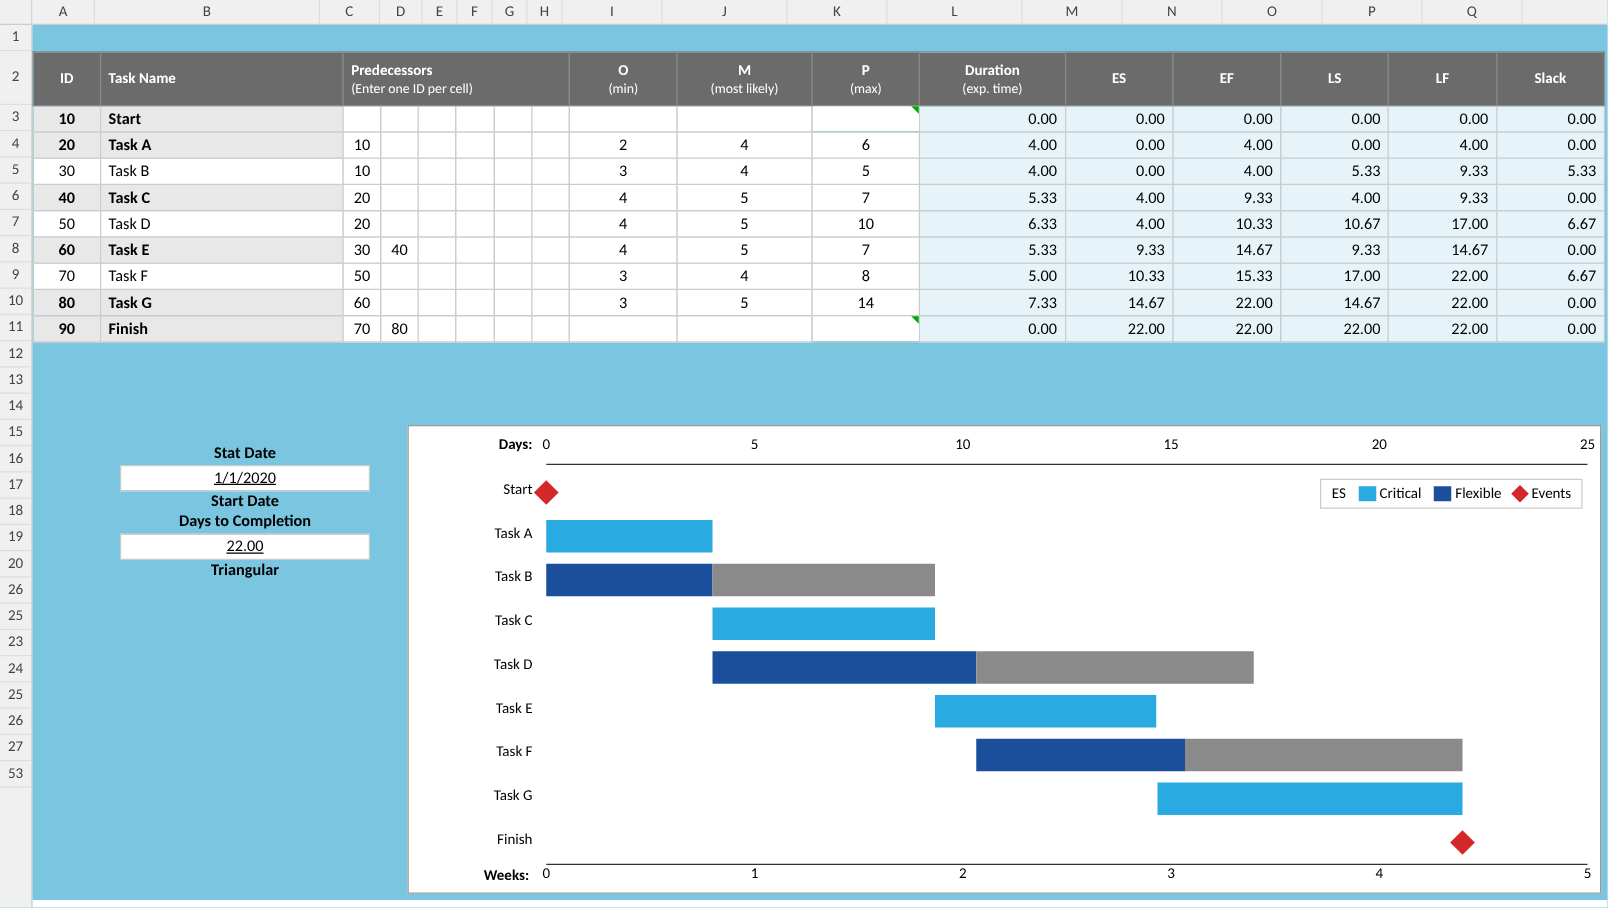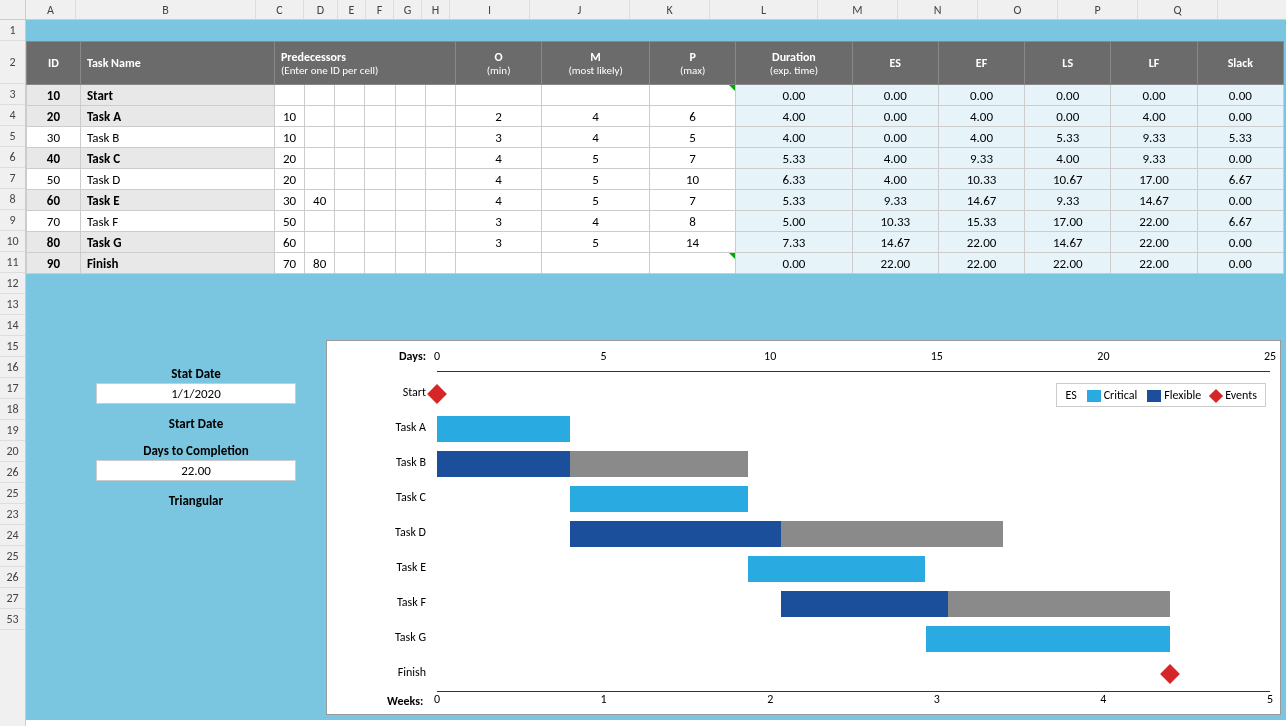--- a/index.html
+++ b/index.html
@@ -15,26 +15,26 @@
   
   .content { position: relative; }
   .bluebox { position: absolute; top: 0; left: 0; right: 0; height: 700px; background: #7ac5e0; }
   
   .datatable { position: absolute; top: 21px; left: 0; width: 1258px; border-collapse: collapse; }
   .datatable th { background: #6b6b6b; color: #fff; font-weight: bold; height: 43px; border: 1px solid #888; padding: 2px 6px; font-size: 12px; }
   .datatable th .sub { font-weight: normal; font-size: 11px; display: block; }
   .datatable td { background: #fff; border: 1px solid #ccc; height: 21px; padding: 0 6px; font-size: 13px; }
   .datatable td.ct { text-align: center; }
   .datatable tr.bold td.name, .datatable tr.bold td.id { font-weight: bold; background: #e8e8e8; }
-  .datatable td.calc { background: #e6f4fa; text-align: center; }
+  .datatable td.calc { background: #e6f4fa; text-align: right; }
   .datatable td.tiny { padding: 0 2px; text-align: center; width: 28px; }
   
   .sidepanel { position: absolute; top: 334px; left: 70px; width: 200px; }
-  .sidepanel .lbl { font-weight: bold; text-align: center; font-size: 13px; margin-top: 12px; }
-  .sidepanel .val { background: #fff; text-align: center; padding: 2px; font-size: 13px; margin-top: 2px; border: 1px solid #ccc; }
+  .sidepanel .lbl { font-weight: bold; text-align: center; font-size: 13px; margin-top: 1px; }
+  .sidepanel .val { background: #fff; text-align: center; padding: 2px; font-size: 13px; margin-top: 2px; border: 1px solid #ccc; text-decoration: underline; }
   
   .chartbox { position: absolute; top: 320px; left: 300px; width: 955px; height: 375px; background: #fff; border: 1px solid #999; }
   .chart-inner { position: relative; width: 100%; height: 100%; }
   .axis-top-label { position: absolute; top: 8px; left: 72px; font-weight: bold; font-size: 12px; }
   .axis-top { position: absolute; top: 8px; left: 110px; right: 10px; height: 18px; }
   .axis-top .tick { position: absolute; font-size: 12px; transform: translateX(-50%); }
   .axis-line-top { position: absolute; top: 30px; left: 110px; right: 10px; height: 0; border-top: 1.5px solid #333; }
   
   .gantt-rows { position: absolute; top: 36px; left: 0; right: 10px; bottom: 30px; }
   .gantt-row { position: relative; height: 35px; }

